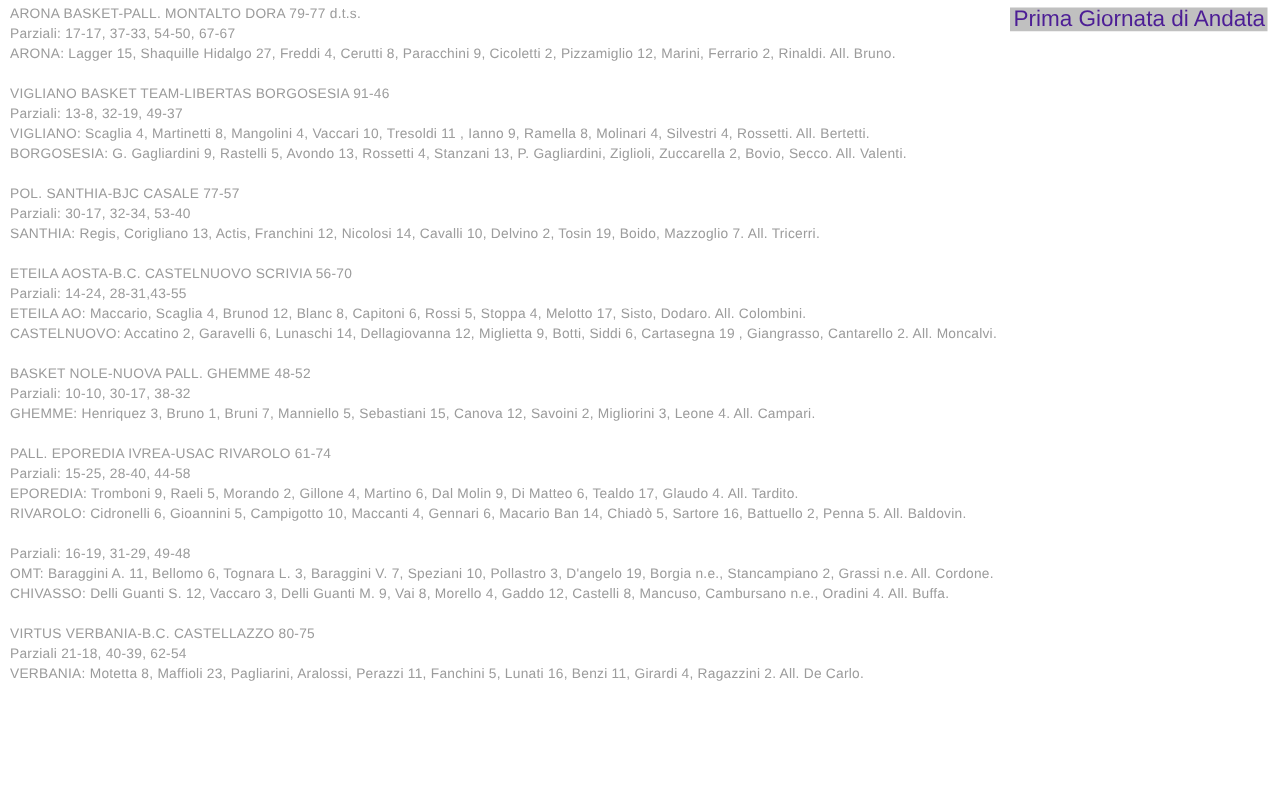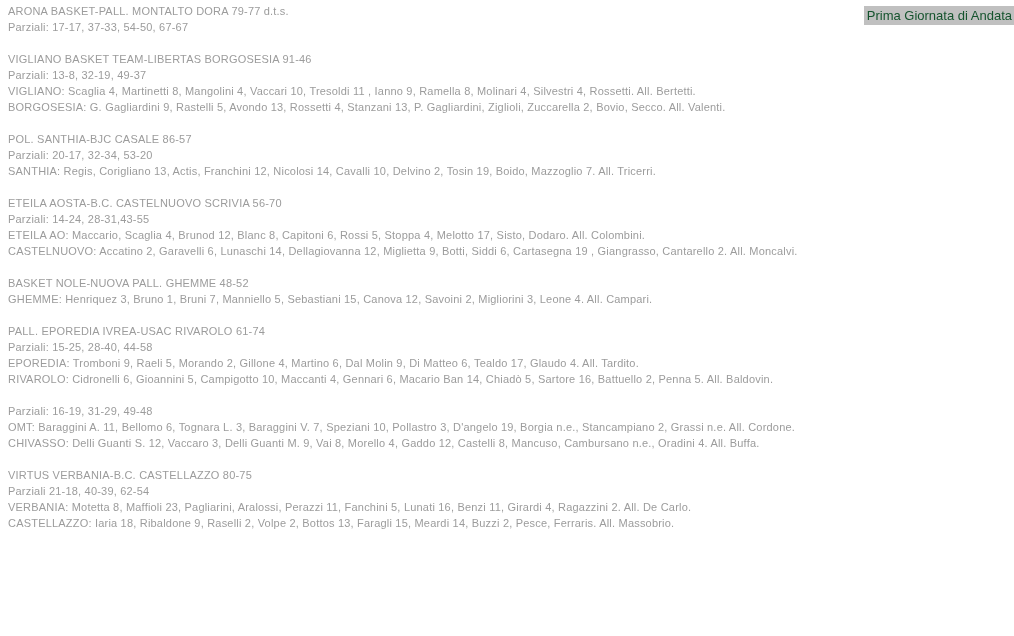--- a/index.html
+++ b/index.html
@@ -27,77 +27,78 @@
     line-height: 16px;
     color: #9c9c9c;
     white-space: nowrap;
     letter-spacing: 0.2px;
   }
   .header-label {
     position: absolute;
     top: 6px;
     right: 0;
     background: #c0c0c0;
-    color: #14532d;
-    font-size: 13px;
+    color: #4c1d95;
+    font-size: 18px;
     line-height: 17px;
     padding: 1px 2px 1px 3px;
     white-space: nowrap;
   }
 </style>
 </head>
 <body>
 
 <div class="header-label">Prima Giornata di Andata</div>
 
 <div class="results">
 
   <div class="result-block">
     <div class="line">ARONA BASKET-PALL. MONTALTO DORA 79-77 d.t.s.</div>
     <div class="line">Parziali: 17-17, 37-33, 54-50, 67-67</div>
+    <div class="line">ARONA: Lagger 15, Shaquille Hidalgo 27, Freddi 4, Cerutti 8, Paracchini 9, Cicoletti 2, Pizzamiglio 12, Marini, Ferrario 2, Rinaldi. All. Bruno.</div>
   </div>
 
   <div class="result-block">
     <div class="line">VIGLIANO BASKET TEAM-LIBERTAS BORGOSESIA 91-46</div>
     <div class="line">Parziali: 13-8, 32-19, 49-37</div>
     <div class="line">VIGLIANO: Scaglia 4, Martinetti 8, Mangolini 4, Vaccari 10, Tresoldi 11 , Ianno 9, Ramella 8, Molinari 4, Silvestri 4, Rossetti. All. Bertetti.</div>
     <div class="line">BORGOSESIA: G. Gagliardini 9, Rastelli 5, Avondo 13, Rossetti 4, Stanzani 13, P. Gagliardini, Ziglioli, Zuccarella 2, Bovio, Secco. All. Valenti.</div>
   </div>
 
   <div class="result-block">
-    <div class="line">POL. SANTHIA-BJC CASALE 86-57</div>
-    <div class="line">Parziali: 20-17, 32-34, 53-20</div>
+    <div class="line">POL. SANTHIA-BJC CASALE 77-57</div>
+    <div class="line">Parziali: 30-17, 32-34, 53-40</div>
     <div class="line">SANTHIA: Regis, Corigliano 13, Actis, Franchini 12, Nicolosi 14, Cavalli 10, Delvino 2, Tosin 19, Boido, Mazzoglio 7. All. Tricerri.</div>
   </div>
 
   <div class="result-block">
     <div class="line">ETEILA AOSTA-B.C. CASTELNUOVO SCRIVIA 56-70</div>
     <div class="line">Parziali: 14-24, 28-31,43-55</div>
     <div class="line">ETEILA AO: Maccario, Scaglia 4, Brunod 12, Blanc 8, Capitoni 6, Rossi 5, Stoppa 4, Melotto 17, Sisto, Dodaro. All. Colombini.</div>
     <div class="line">CASTELNUOVO: Accatino 2, Garavelli 6, Lunaschi 14, Dellagiovanna 12, Miglietta 9, Botti, Siddi 6, Cartasegna 19 , Giangrasso, Cantarello 2. All. Moncalvi.</div>
   </div>
 
   <div class="result-block">
     <div class="line">BASKET NOLE-NUOVA PALL. GHEMME 48-52</div>
+    <div class="line">Parziali: 10-10, 30-17, 38-32</div>
     <div class="line">GHEMME: Henriquez 3, Bruno 1, Bruni 7, Manniello 5, Sebastiani 15, Canova 12, Savoini 2, Migliorini 3, Leone 4. All. Campari.</div>
   </div>
 
   <div class="result-block">
     <div class="line">PALL. EPOREDIA IVREA-USAC RIVAROLO 61-74</div>
     <div class="line">Parziali: 15-25, 28-40, 44-58</div>
     <div class="line">EPOREDIA: Tromboni 9, Raeli 5, Morando 2, Gillone 4, Martino 6, Dal Molin 9, Di Matteo 6, Tealdo 17, Glaudo 4. All. Tardito.</div>
     <div class="line">RIVAROLO: Cidronelli 6, Gioannini 5, Campigotto 10, Maccanti 4, Gennari 6, Macario Ban 14, Chiadò 5, Sartore 16, Battuello 2, Penna 5. All. Baldovin.</div>
   </div>
 
   <div class="result-block">
     <div class="line">Parziali: 16-19, 31-29, 49-48</div>
     <div class="line">OMT: Baraggini A. 11, Bellomo 6, Tognara L. 3, Baraggini V. 7, Speziani 10, Pollastro 3, D'angelo 19, Borgia n.e., Stancampiano 2, Grassi n.e. All. Cordone.</div>
     <div class="line">CHIVASSO: Delli Guanti S. 12, Vaccaro 3, Delli Guanti M. 9, Vai 8, Morello 4, Gaddo 12, Castelli 8, Mancuso, Cambursano n.e., Oradini 4. All. Buffa.</div>
   </div>
 
   <div class="result-block">
     <div class="line">VIRTUS VERBANIA-B.C. CASTELLAZZO 80-75</div>
     <div class="line">Parziali 21-18, 40-39, 62-54</div>
     <div class="line">VERBANIA: Motetta 8, Maffioli 23, Pagliarini, Aralossi, Perazzi 11, Fanchini 5, Lunati 16, Benzi 11, Girardi 4, Ragazzini 2. All. De Carlo.</div>
-    <div class="line">CASTELLAZZO: Iaria 18, Ribaldone 9, Raselli 2, Volpe 2, Bottos 13, Faragli 15, Meardi 14, Buzzi 2, Pesce, Ferraris. All. Massobrio.</div>
   </div>
 
 </div>
 
 </body></html>

